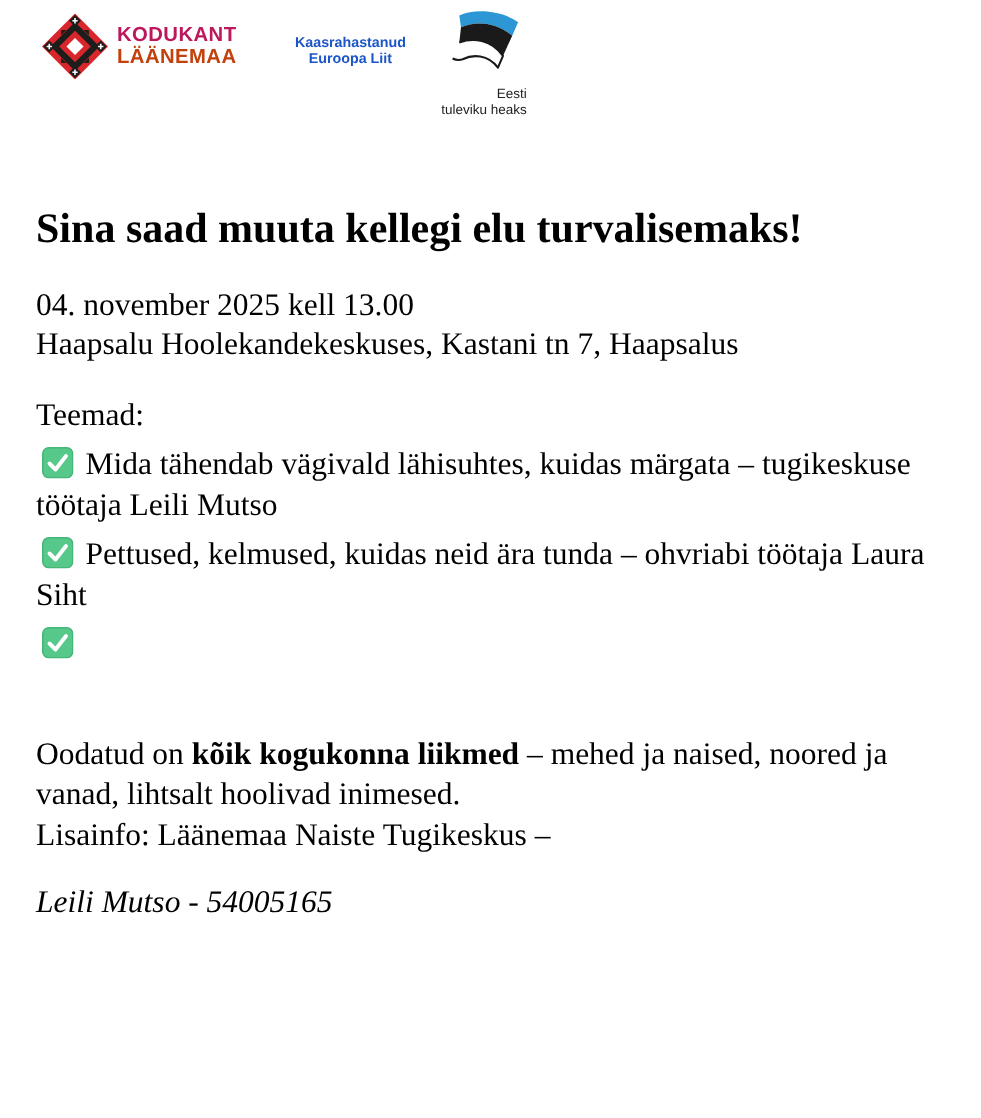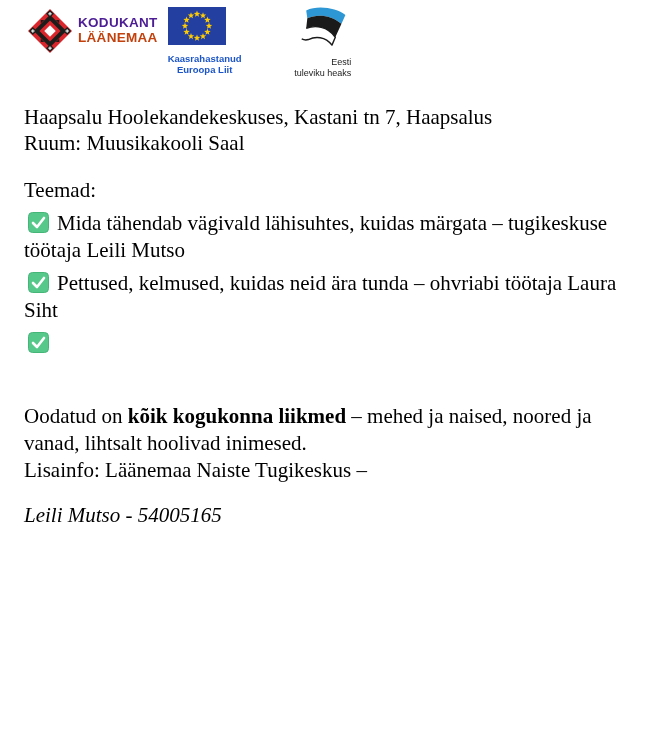--- a/index.html
+++ b/index.html
@@ -9,24 +9,24 @@
   }
   .page{padding:0 24px;}
 
   
   .logos{display:flex;align-items:flex-start;padding-top:7px;height:76px;}
   .logo{display:flex;}
   .logo-kodukant{margin-left:4px;align-items:center;}
   .logo-kodukant svg{width:44px;height:44px;margin-top:2px;}
   .kodukant-text{margin-left:6px;font-family:"Liberation Sans",sans-serif;
     font-weight:bold;font-size:13.5px;line-height:15px;letter-spacing:.3px;}
-  .kodukant-line1{color:#4c1d95;display:block;}
+  .kodukant-line1{color:#be185d;display:block;}
   .kodukant-line2{color:#c2410c;display:block;}
 
-  .logo-eu{margin-left:10px;flex-direction:column;align-items:flex-start;width:88px;}
+  .logo-eu{margin-left:10px;flex-direction:row;align-items:flex-end;width:88px;gap:29px;}
   .logo-eu svg{width:58px;height:38px;display:block;}
   .eu-caption{margin-top:8px;font-family:"Liberation Sans",sans-serif;
     font-weight:bold;font-size:9.5px;line-height:11px;color:#1b55c8;text-align:center;}
   .eu-caption span{display:block;}
 
   .logo-estonia{margin-left:24px;flex-direction:column;align-items:center;width:86px;}
   .logo-estonia svg{width:56px;height:46px;display:block;}
   .ee-caption{margin-top:4px;font-family:"Liberation Sans",sans-serif;
     font-size:9px;line-height:10.5px;color:#222;text-align:right;}
   .ee-caption span{display:block;}
@@ -125,24 +125,25 @@
         <path d="M20,38 C36,32 58,34 72,54 L66,68 C54,52 36,52 24,58 Q18,60 12,57" fill="#ffffff" stroke="#1a1a1a" stroke-width="2.5" stroke-linejoin="round"></path>
       </svg>
       <div class="ee-caption">
         <span>Eesti</span>
         <span>tuleviku heaks</span>
       </div>
     </div>
 
   </header>
 
+  <h1 class="title">Sina saad muuta kellegi elu turvalisemaks!</h1>
 
   <div class="event">
+    <div>04. november 2025 kell 13.00</div>
     <div>Haapsalu Hoolekandekeskuses, Kastani tn 7, Haapsalus</div>
-    <div>Ruum: Muusikakooli Saal</div>
   </div>
 
   <div class="topics-heading">Teemad:</div>
 
   <p class="topic"><span class="check">
         <svg viewBox="0 0 21 21" aria-hidden="true">
           <rect x="0.5" y="0.5" width="20" height="20" rx="4" fill="#55c88a" stroke="#46b578" stroke-width="1"></rect>
           <polyline points="5,11 9,15 16,6" fill="none" stroke="#ffffff" stroke-width="2.6" stroke-linecap="round" stroke-linejoin="round"></polyline>
         </svg>
       </span><span>Mida tähendab vägivald lähisuhtes, kuidas märgata – tugikeskuse töötaja Leili Mutso</span></p>

